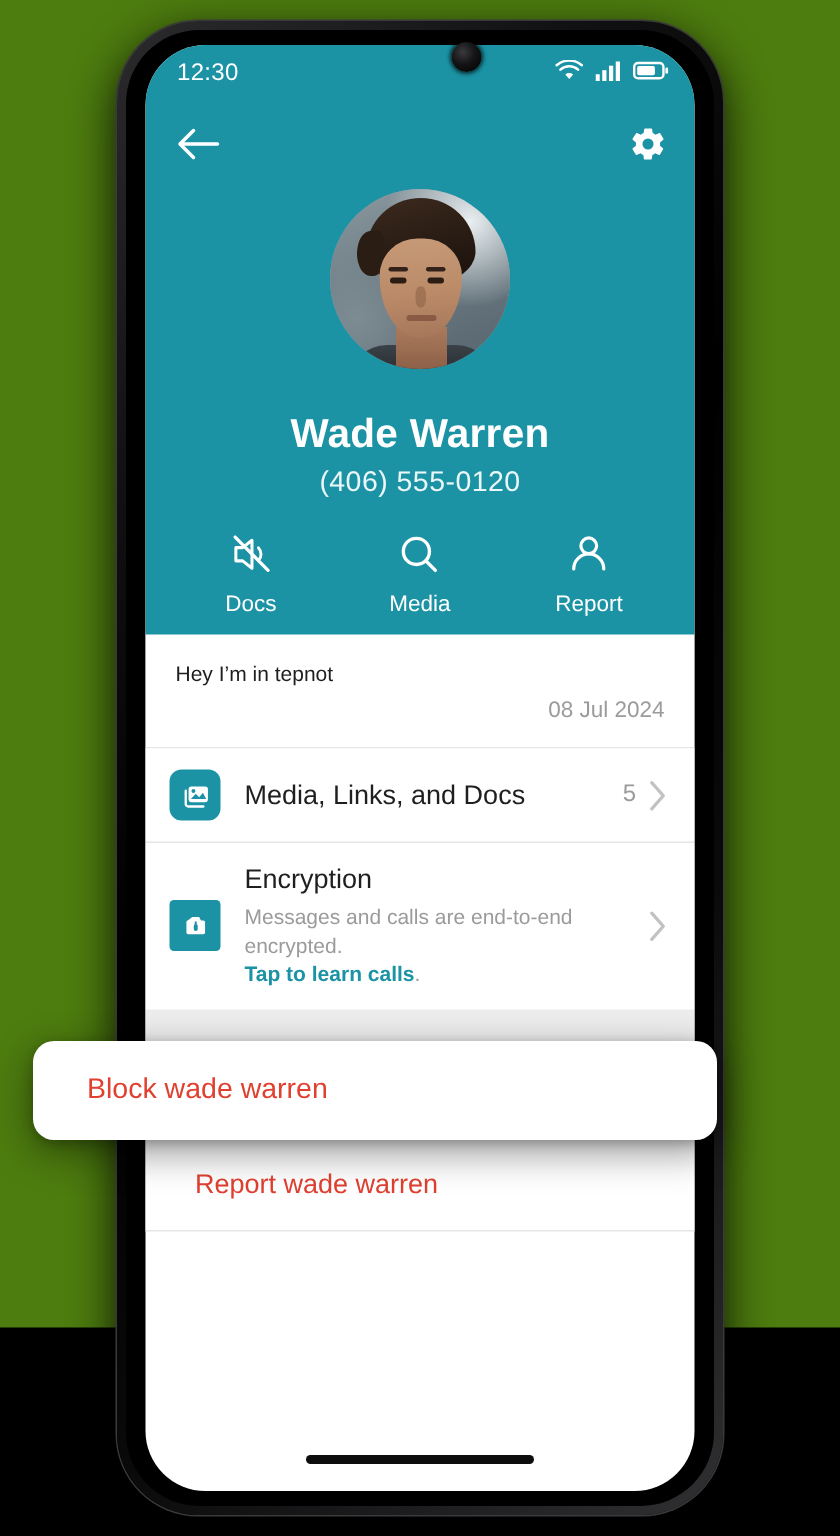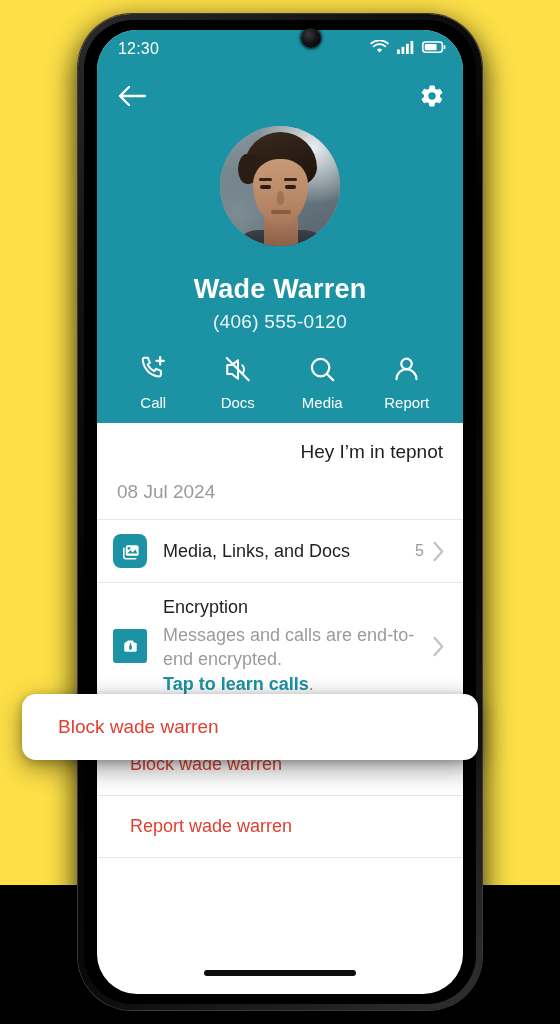--- a/index.html
+++ b/index.html
@@ -2,21 +2,21 @@
 <html><head>
 <meta charset="utf-8">
 <style>
   * { box-sizing: border-box; margin: 0; padding: 0; }
   html, body {
     width: 560px; height: 1024px;
     background: #000000;
     font-family: "Liberation Sans", sans-serif;
     overflow: hidden;
   }
-  #stage { position: relative; width: 560px; height: 885px; background: #fde047; }
+  #stage { position: relative; width: 560px; height: 885px; background: #4d7c0f; }
 
   
   .phone-frame {
     position: absolute;
     left: 78px; top: 14px;
     width: 404px; height: 996px;
     border-radius: 54px;
     background: linear-gradient(135deg,#2b2b2d 0%,#111113 22%,#000 45%,#0a0a0b 70%,#303033 100%);
     box-shadow: 0 0 0 1px #3a3a3d, 0 10px 30px rgba(0,0,0,.9);
   }
@@ -152,42 +152,42 @@
     margin-top: 20px;
     padding: 0 14px;
   }
   .act { display: flex; flex-direction: column; align-items: center; width: 78px; cursor: pointer; }
   .act-ic { height: 32px; display: flex; align-items: center; justify-content: center; }
   .act-lb { color: #ffffff; font-size: 15px; margin-top: 9px; }
 
   
   .body-area { background: #ffffff; }
   .status-msg { padding: 18px 20px 16px 20px; }
-  .status-txt { color: #1e1e1e; font-size: 19px; text-align: right; }
-  .status-date { color: #9b9b9b; font-size: 19px; margin-top: 18px; }
+  .status-txt { color: #1e1e1e; font-size: 14px; }
+  .status-date { color: #9b9b9b; font-size: 15px; margin-top: 8px; text-align: right; }
 
   .divider { height: 1px; background: #e6e6e6; margin: 0 0 0 0; }
 
   .row {
     display: flex; align-items: center;
     padding: 14px 18px 14px 16px;
     cursor: pointer;
     background: #fff;
   }
   .row-ic {
     width: 34px; height: 34px;
     border-radius: 8px;
     background: #1b93a4;
     display: flex; align-items: center; justify-content: center;
     flex: 0 0 auto;
   }
   .row-ic.sq { border-radius: 3px; }
   .row-main { flex: 1; margin-left: 16px; }
   .row-title { color: #1f1f1f; font-size: 18px; }
-  .row-sub { color: #9b9b9b; font-size: 18px; margin-top: 5px; line-height: 1.35; }
+  .row-sub { color: #9b9b9b; font-size: 14px; margin-top: 5px; line-height: 1.35; }
   .row-link { color: #1b93a4; font-weight: bold; }
   .row-count { color: #9b9b9b; font-size: 16px; margin-right: 8px; }
   .chev { color: #c2c2c2; line-height: 0; }
 
   .gap-band { height: 24px; background: #ededed; }
 
   .danger-row {
     padding: 20px 18px 20px 33px;
     background: #fff;
     cursor: pointer;
@@ -286,29 +286,20 @@
             <div class="av-mouth"></div>
           </div>
         </div>
       </div>
 
       <div class="pname">Wade Warren</div>
       <div class="pphone">(406) 555-0120</div>
 
       <div class="actions">
 
-        <div class="act">
-          <span class="act-ic">
-            <svg width="31" height="31" viewBox="0 0 26 26">
-                <path d="M5.2 3.2h3.1l1.7 4.1-2 1.5a13 13 0 0 0 5.6 5.6l1.5-2 4.1 1.7v3.1c0 .9-.8 1.7-1.8 1.6C9.9 18.2 5 12.5 4 5.2 3.9 4.1 4.4 3.2 5.2 3.2z" stroke="#fff" stroke-width="1.7" fill="none" stroke-linejoin="round"></path>
-                <path d="M18.6 2.6v6.2M15.5 5.7h6.2" stroke="#fff" stroke-width="1.9" stroke-linecap="round"></path>
-              </svg>
-          </span>
-          <span class="act-lb">Call</span>
-        </div>
 
         <div class="act">
           <span class="act-ic">
             <svg width="31" height="31" viewBox="0 0 26 26">
                 <path d="M13.4 5.2 8.2 9.3H4.4v7.4h3.8l5.2 4.1z" stroke="#fff" stroke-width="1.7" fill="none" stroke-linejoin="round"></path>
                 <path d="M4 3.4 22.4 22" stroke="#fff" stroke-width="1.8" stroke-linecap="round"></path>
                 <path d="M17 9.4a5.2 5.2 0 0 1 0 7.2" stroke="#fff" stroke-width="1.6" fill="none" stroke-linecap="round"></path>
               </svg>
           </span>
           <span class="act-lb">Docs</span>

